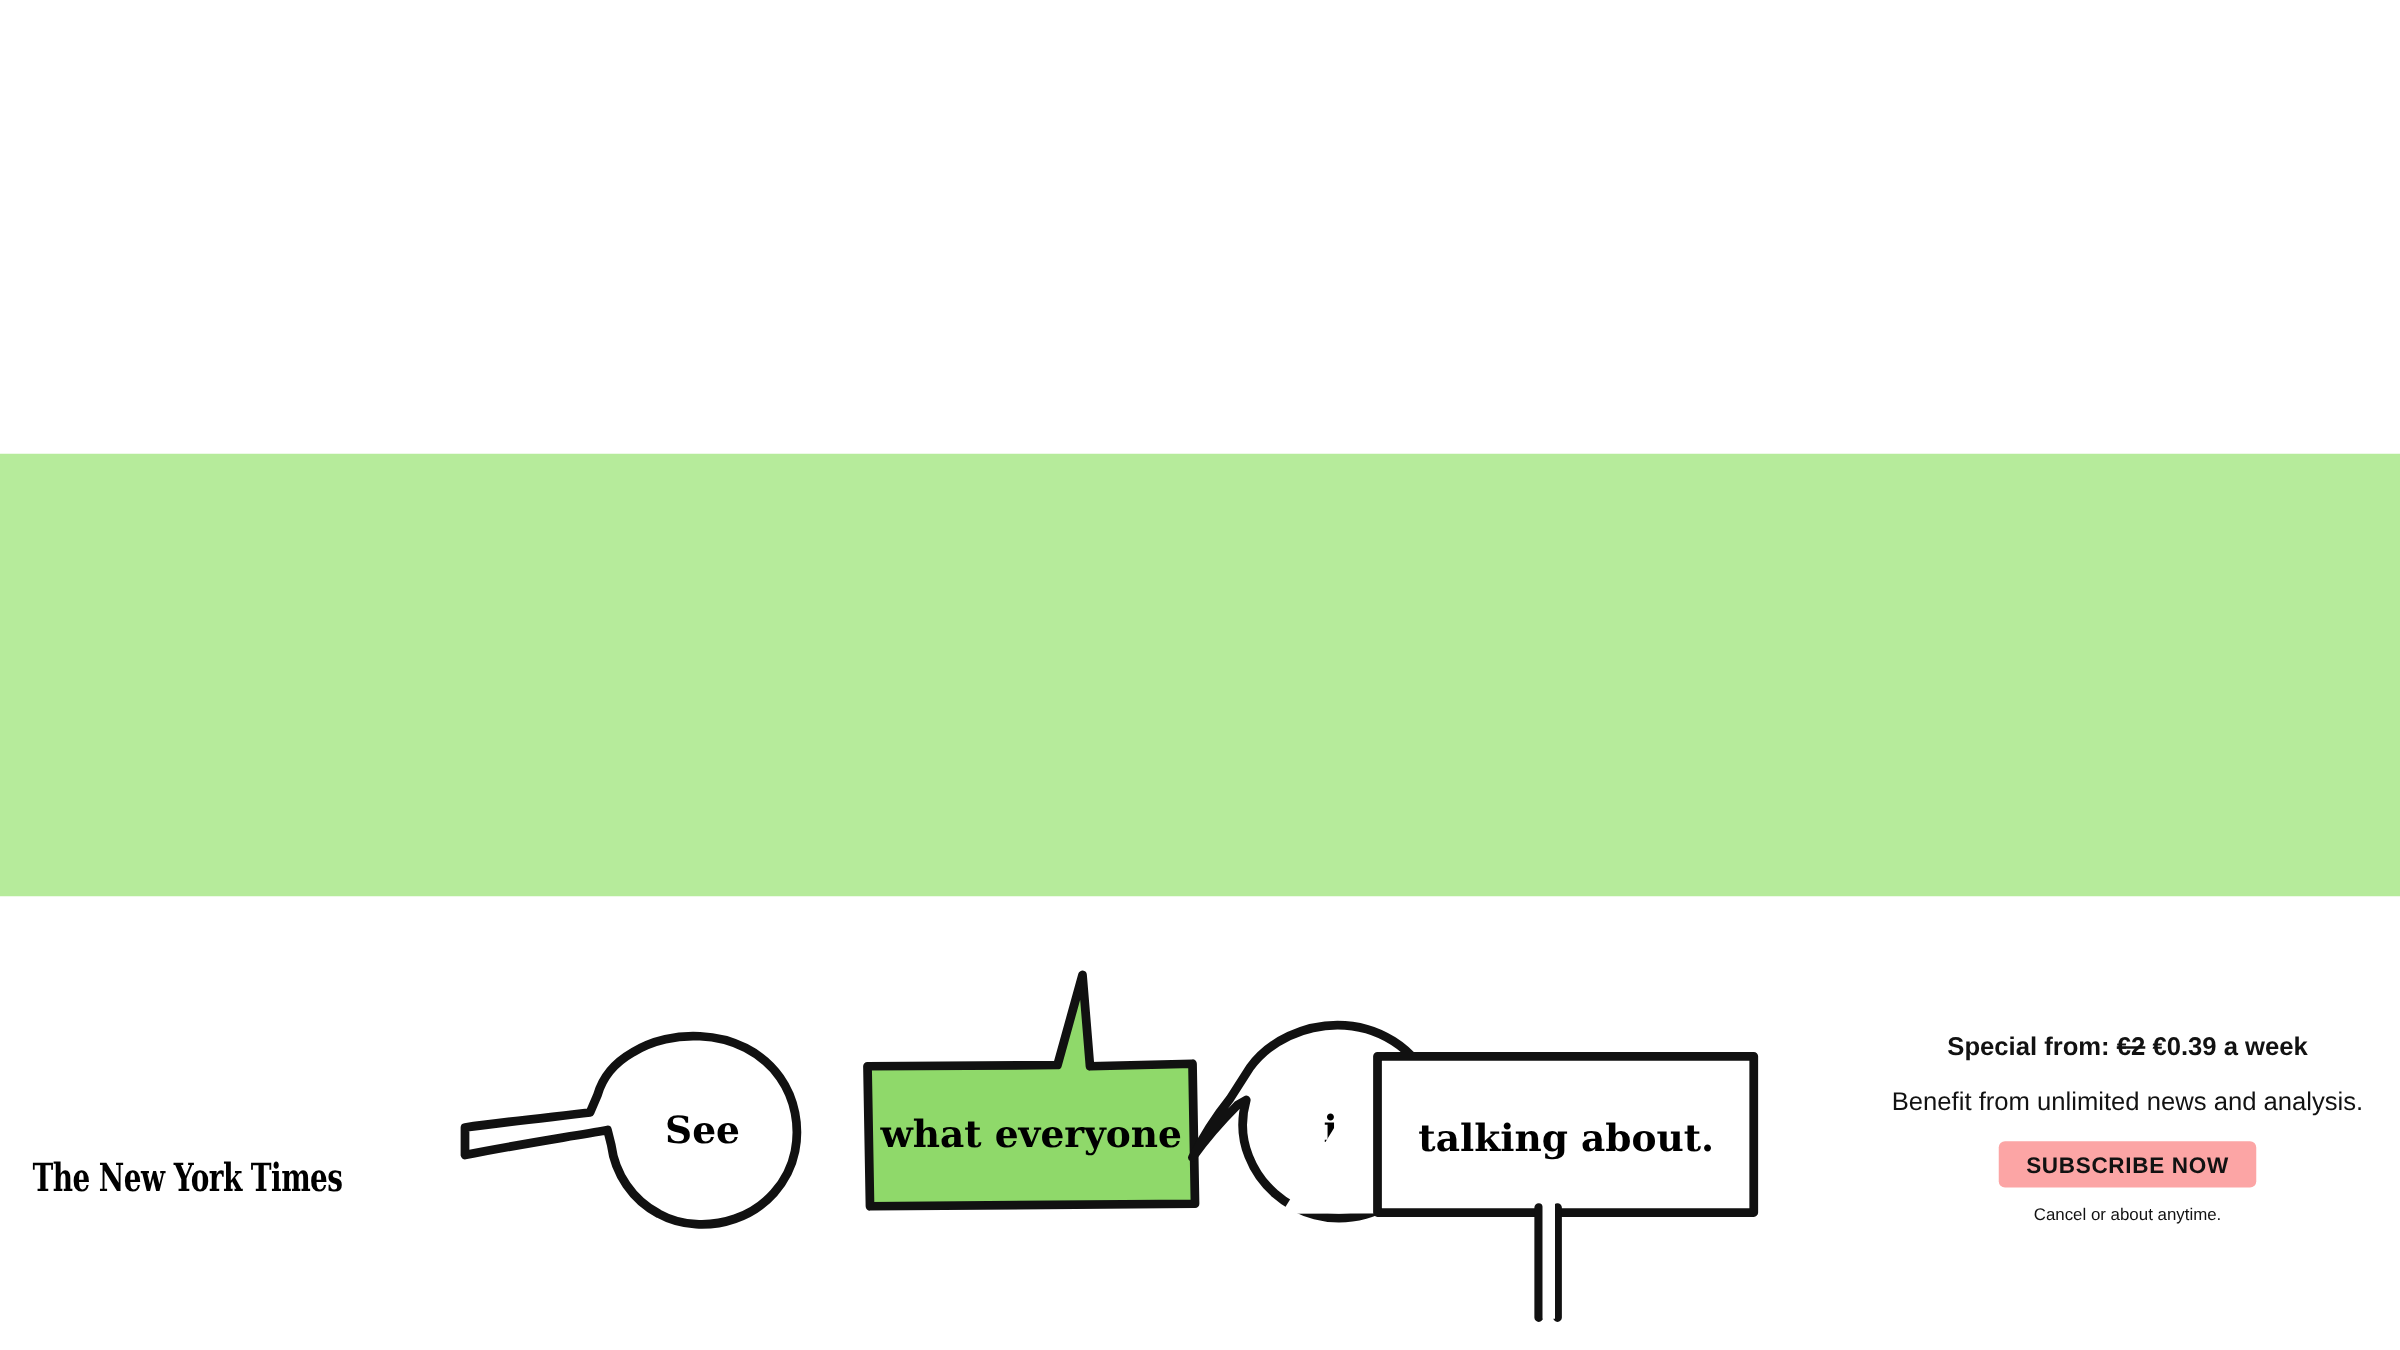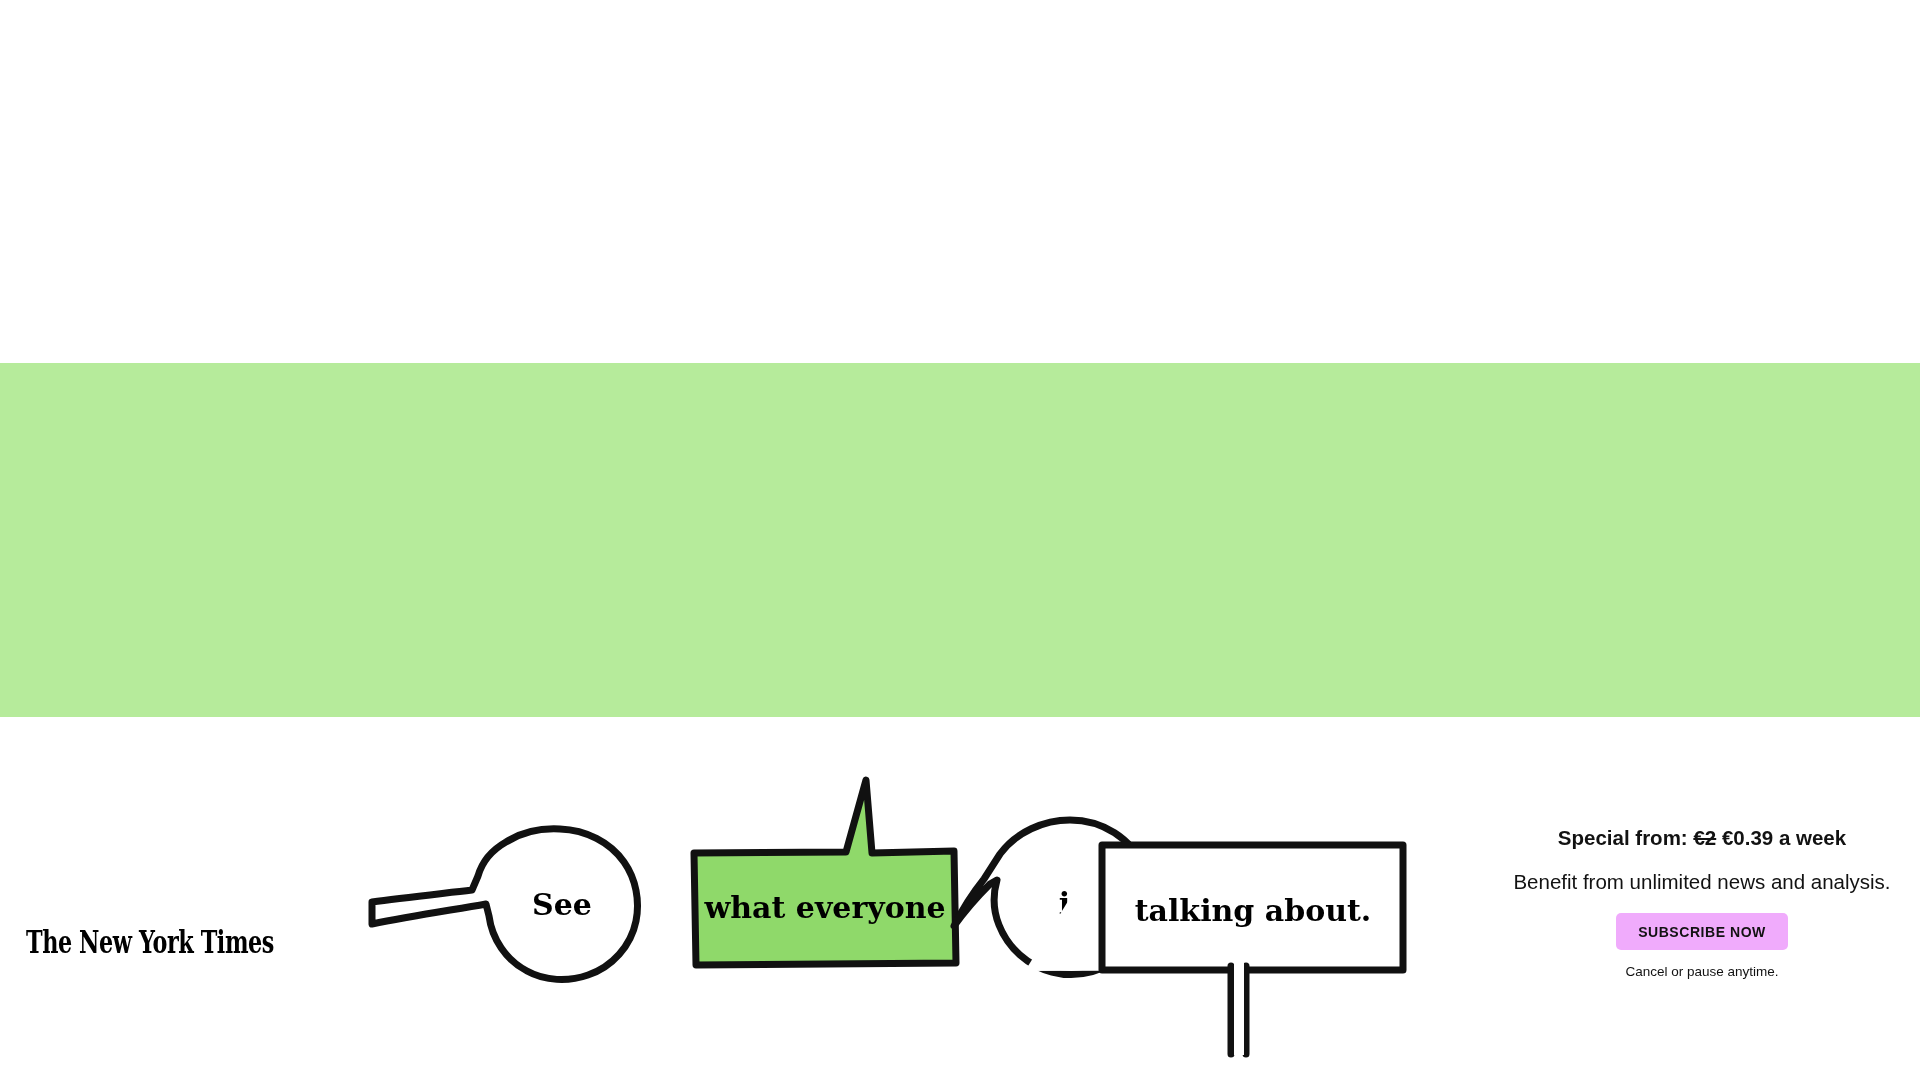--- a/index.html
+++ b/index.html
@@ -89,28 +89,28 @@
     white-space: nowrap;
     margin-top: 17px;
   }
   .subscribe-wrap {
     margin-top: 18px;
     display: flex;
     justify-content: center;
   }
   .subscribe-button {
     display: inline-block;
-    background: #f0abfc;
+    background: #fca5a5;
     color: #121212;
     border: none;
     border-radius: 5px;
     padding: 11px 22px 10px 22px;
     font-family: "Liberation Sans", sans-serif;
     font-weight: 700;
-    font-size: 14px;
+    font-size: 18px;
     letter-spacing: 0.55px;
     line-height: 16px;
     cursor: pointer;
     white-space: nowrap;
   }
   .cancel-note {
     margin-top: 13px;
     font-family: "Liberation Sans", sans-serif;
     font-weight: 400;
     font-size: 13.5px;
@@ -191,18 +191,18 @@
         <span class="old-price">€2</span>
         <span>€0.39 a week</span>
       </div>
 
       <div class="offer-sub">Benefit from unlimited news and analysis.</div>
 
       <div class="subscribe-wrap">
         <button class="subscribe-button" type="button">SUBSCRIBE NOW</button>
       </div>
 
-      <div class="cancel-note">Cancel or pause anytime.</div>
+      <div class="cancel-note">Cancel or about anytime.</div>
 
     </div>
 
   </div>
 </div>
 
 </body></html>

